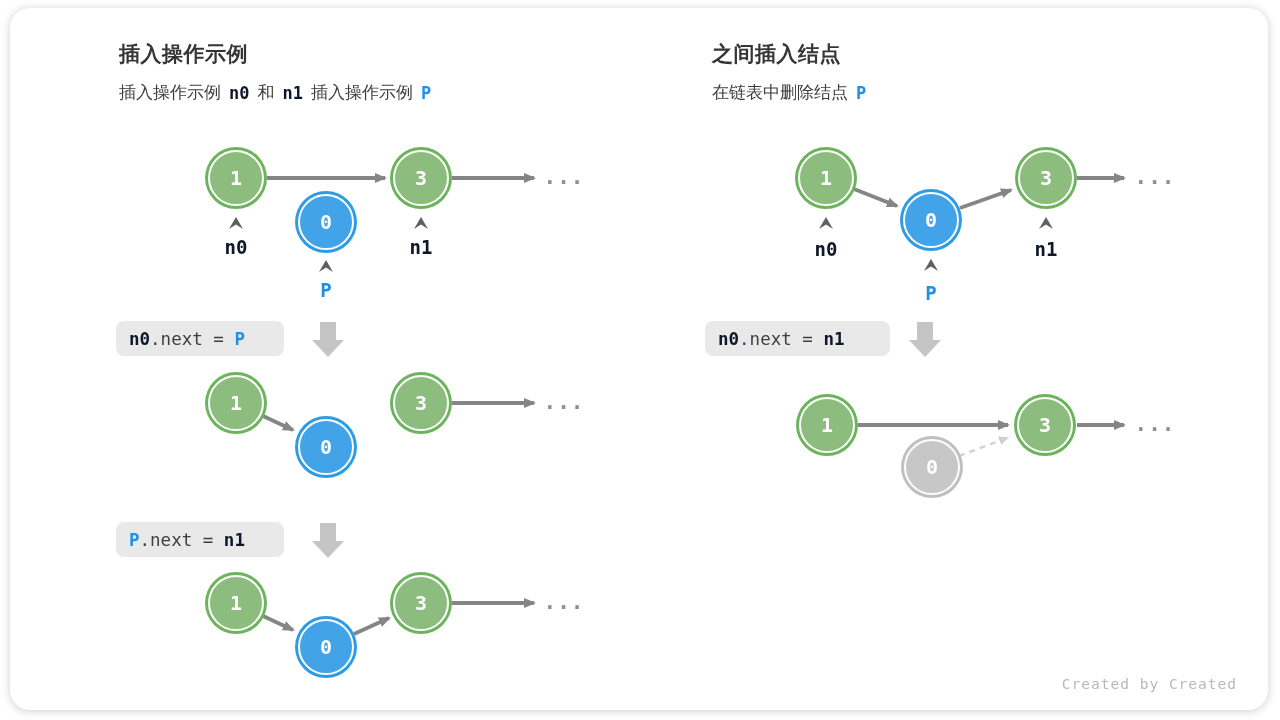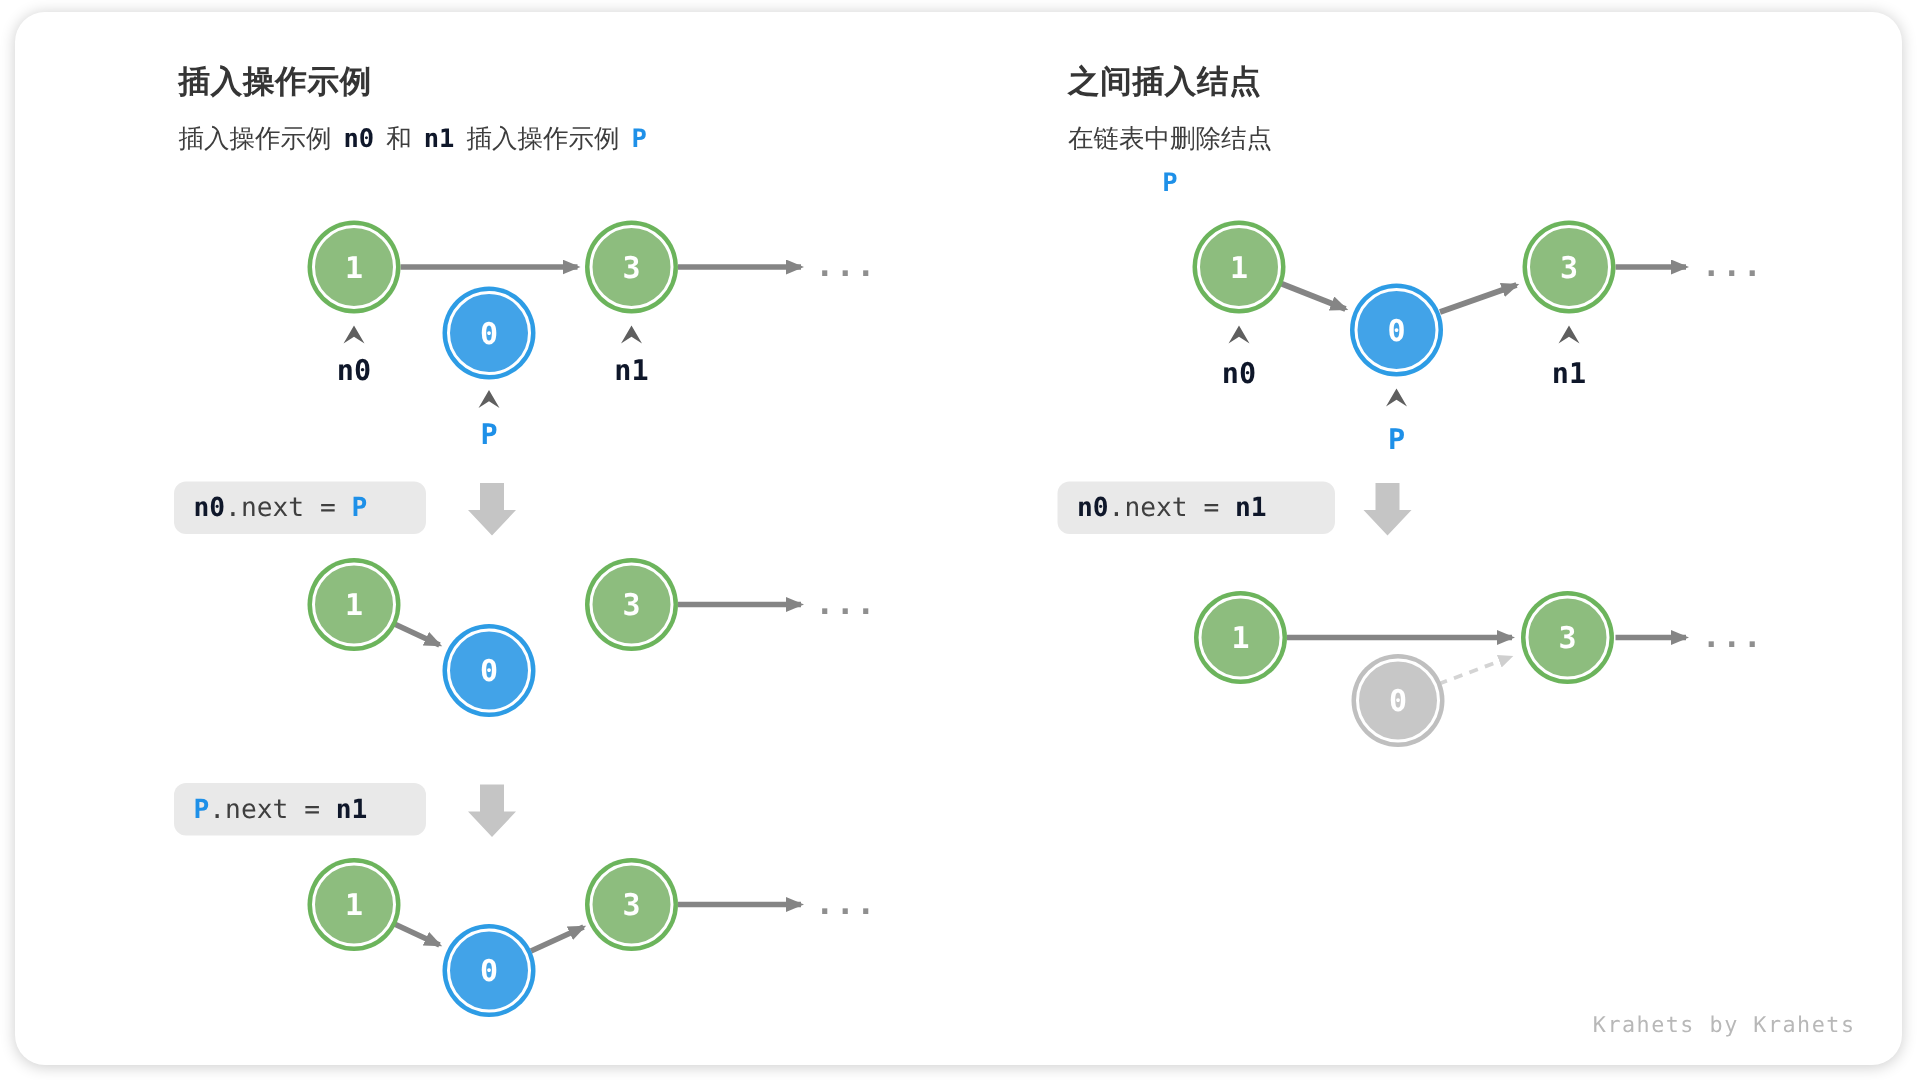--- a/index.html
+++ b/index.html
@@ -183,21 +183,21 @@
   <span class="rhs tok-green">n1</span>
 </div>
 
 <div class="node green" style="left:208px; top:575px;">1</div>
 <div class="node blue" style="left:298px; top:619px;">0</div>
 <div class="node green" style="left:393px; top:575px;">3</div>
 <div class="ellipsis" style="left:564px; top:605px;">...</div>
 
 <div class="title" style="left:712px; top:40px;">之间插入结点</div>
 
-<div class="subtitle" style="left:712px; top:81px;flex-direction:column;">
+<div class="subtitle" style="left:712px; top:81px;">
   <span>在链表中删除结点</span>
   <span class="code-token tok-blue">P</span>
 </div>
 
 <div class="node green" style="left:798px; top:150px;">1</div>
 <div class="node blue" style="left:903px; top:192px;">0</div>
 <div class="node green" style="left:1018px; top:150px;">3</div>
 <div class="ellipsis" style="left:1155px; top:180px;">...</div>
 
 <div class="ptr-label tok-green" style="left:826px; top:249px;">n0</div>
@@ -208,13 +208,13 @@
   <span class="lhs tok-green">n0</span>
   <span>.next = </span>
   <span class="rhs tok-green">n1</span>
 </div>
 
 <div class="node green" style="left:799px; top:397px;">1</div>
 <div class="node green" style="left:1017px; top:397px;">3</div>
 <div class="node gray" style="left:904px; top:439px;">0</div>
 <div class="ellipsis" style="left:1155px; top:427px;">...</div>
 
-<div class="watermark">Krahets by Krahets</div>
+<div class="watermark">Created by Created</div>
 
 </body></html>

